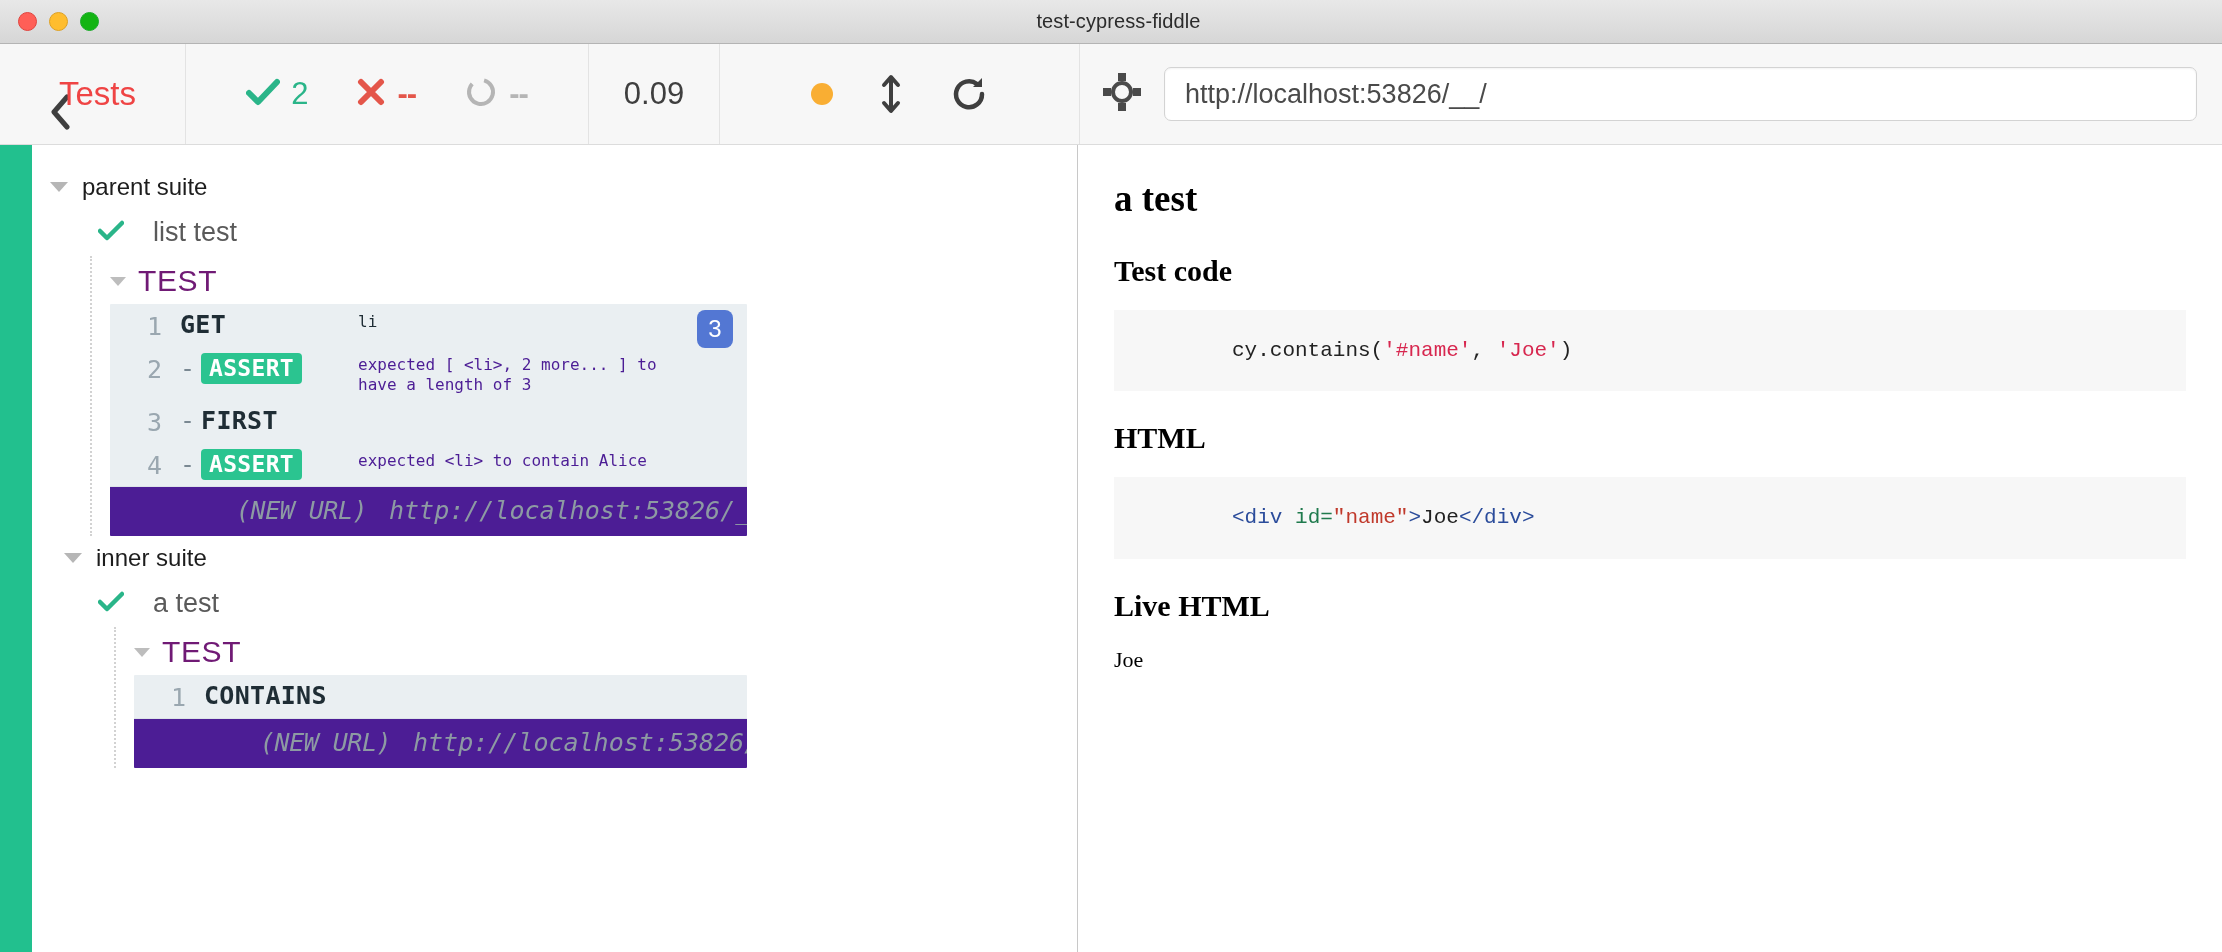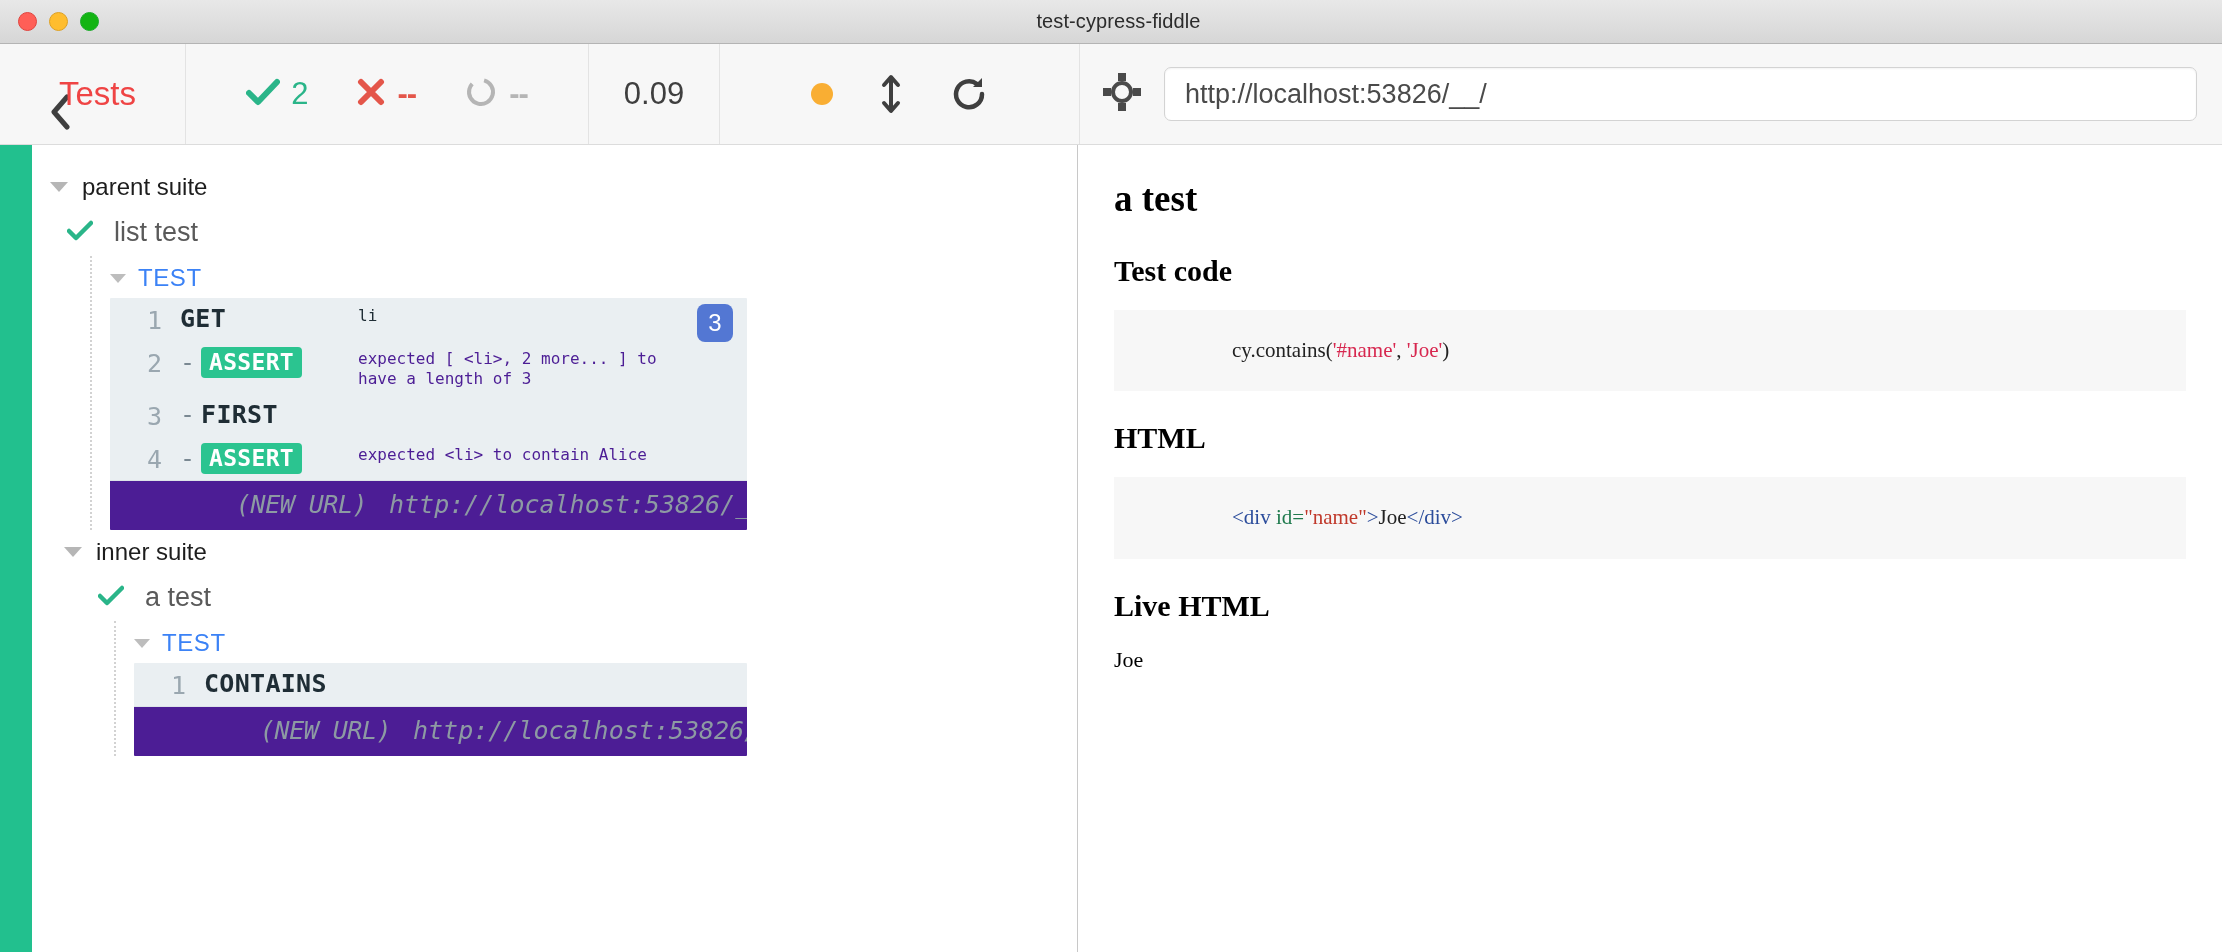--- a/index.html
+++ b/index.html
@@ -194,22 +194,22 @@
   }
   .suite-title {
     font-size: 24px;
     color: #1d1d1d;
     font-family: "Liberation Sans", sans-serif;
   }
 
   .test-row {
     display: flex;
     align-items: center;
-    gap: 21px;
-    padding: 8px 0 8px 35px;
+    gap: 29px;
+    padding: 8px 0 8px 66px;
   }
   .test-row.indented { padding-left: 66px; }
   .check-icon { flex: 0 0 auto; }
   .test-title {
     font-size: 27px;
     color: #5a5a5a;
     font-family: "Liberation Sans", sans-serif;
   }
 
   .hooks-wrap {
@@ -231,22 +231,22 @@
     gap: 12px;
     padding: 8px 0 6px 0;
   }
   .hook-caret {
     width: 0; height: 0;
     border-left: 8px solid transparent;
     border-right: 8px solid transparent;
     border-top: 9px solid #bdbdbd;
   }
   .hook-label {
-    font-size: 24px;
-    color: #3b82f6;
+    font-size: 30px;
+    color: #701a75;
     letter-spacing: 0.6px;
     font-family: "Liberation Sans", sans-serif;
   }
 
   .cmd-list {
     background: #eaeff2;
     margin-right: 330px;
     border-radius: 1px;
     overflow: hidden;
   }
@@ -372,21 +372,21 @@
   .aut h2 {
     font-size: 30px;
     font-family: "Liberation Serif", serif;
     font-weight: 700;
     color: #000000;
     margin: 30px 0 22px 0;
   }
   .code-block {
     background: #f7f7f7;
     padding: 26px 0 26px 118px;
-    font-family: Liberation Serif, serif;
+    font-family: Liberation Mono, monospace;
     font-size: 21px;
     color: #333333;
     line-height: 1.4;
   }
   .tok-str { color: #d7274f; }
   .tok-tag { color: #2b4c9b; }
   .tok-attr { color: #1f7a4d; }
   .tok-val { color: #c0392b; }
   .tok-txt { color: #222222; }
   .live-html {

